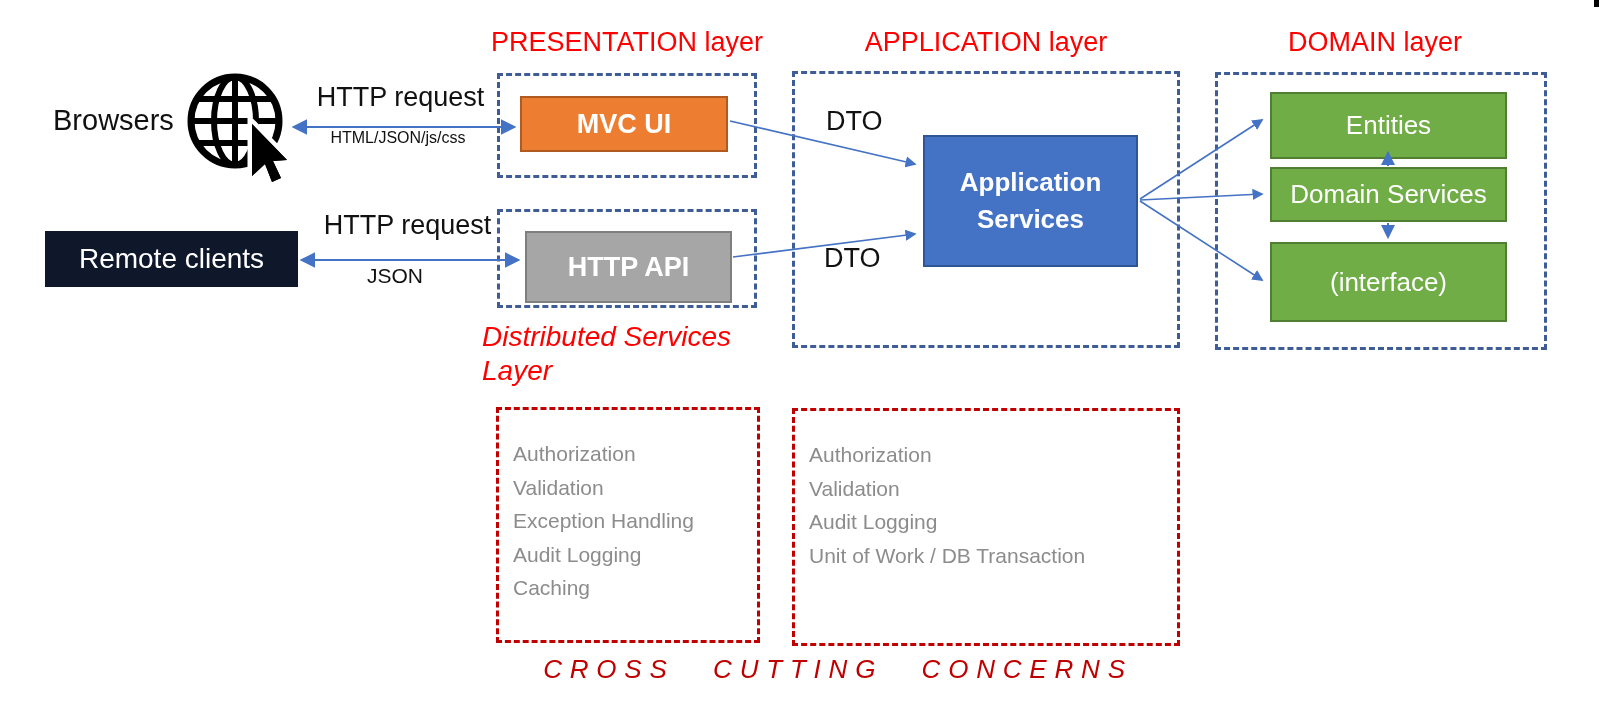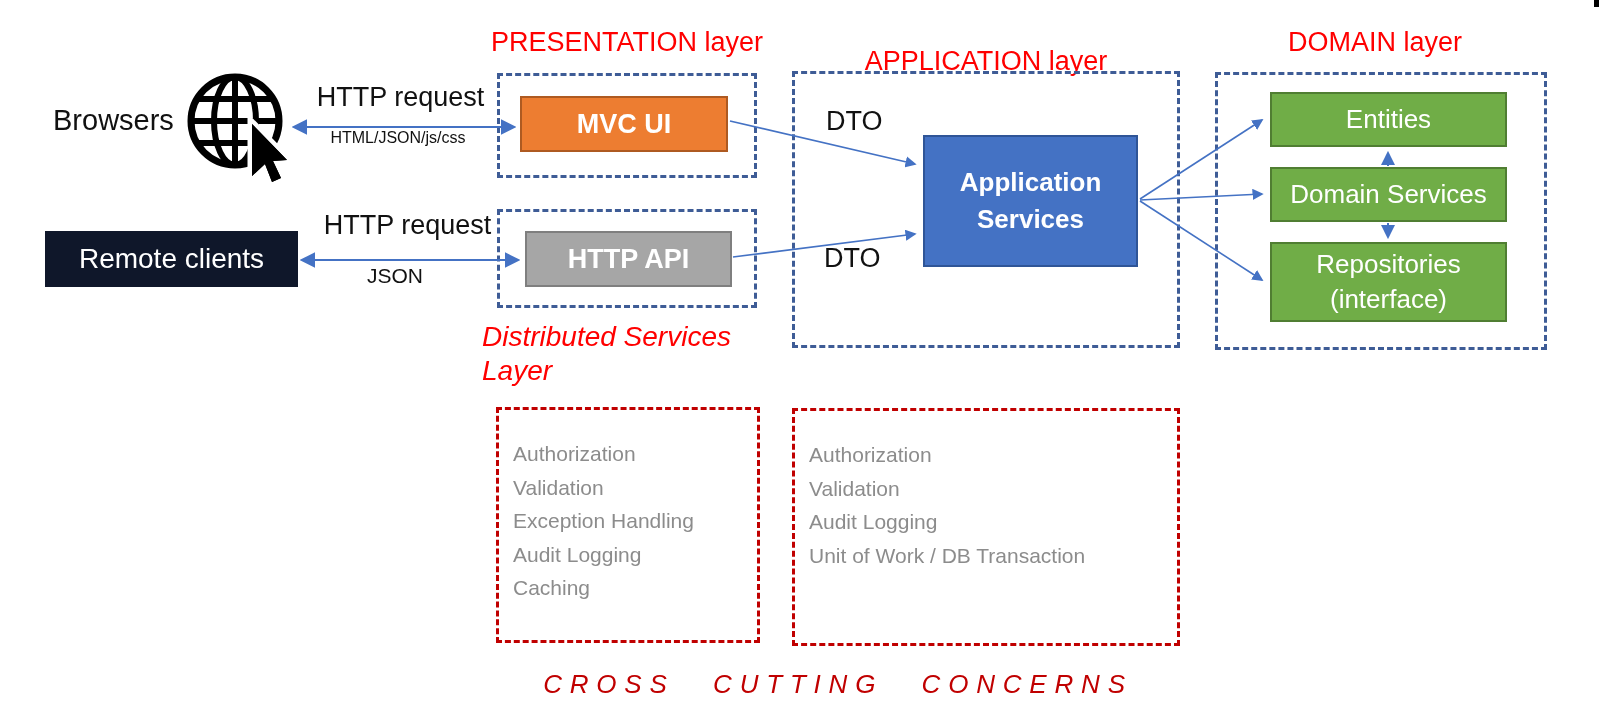--- a/index.html
+++ b/index.html
@@ -72,74 +72,73 @@
   <div class="abs edge-label" style="left:295px;top:264px;width:200px;font-size:21px;">JSON</div>
 
   <div class="abs layer-title" style="left:482px;top:27px;width:290px;">PRESENTATION layer</div>
 
   <div class="abs dashed-blue-box" style="left:497px;top:73px;width:260px;height:105px;"></div>
   <div class="abs node bold orange" style="left:520px;top:96px;width:208px;height:56px;">
     <span>MVC UI</span>
   </div>
 
   <div class="abs dashed-blue-box" style="left:497px;top:209px;width:260px;height:99px;"></div>
-  <div class="abs node bold grayn" style="left:525px;top:231px;width:207px;height:56px;">
+  <div class="abs node bold grayn" style="left:525px;top:231px;width:207px;height:72px;">
     <span>HTTP API</span>
   </div>
 
   <div class="abs layer-title-2l" style="left:482px;top:320px;width:290px;">
     <div>Distributed Services</div>
     <div>Layer</div>
   </div>
 
-  <div class="abs layer-title" style="left:841px;top:27px;width:290px;margin-top:19px;">APPLICATION layer</div>
+  <div class="abs layer-title" style="left:841px;top:27px;width:290px;">APPLICATION layer</div>
 
   <div class="abs dashed-blue-box" style="left:792px;top:71px;width:388px;height:277px;"></div>
 
   <div class="abs node bold bluen" style="left:923px;top:135px;width:215px;height:132px;flex-direction:column;">
     <div>Application</div>
     <div>Services</div>
   </div>
 
   <div class="abs edge-label" style="left:826px;top:106px;font-size:27px;">DTO</div>
   <div class="abs edge-label" style="left:824px;top:243px;font-size:27px;">DTO</div>
 
   <div class="abs layer-title" style="left:1230px;top:27px;width:290px;">DOMAIN layer</div>
 
   <div class="abs dashed-blue-box" style="left:1215px;top:72px;width:332px;height:278px;"></div>
 
-  <div class="abs node greenn" style="left:1270px;top:92px;width:237px;height:55px;">
+  <div class="abs node greenn" style="left:1270px;top:92px;width:237px;height:67px;">
     <span>Entities</span>
   </div>
   <div class="abs node greenn" style="left:1270px;top:167px;width:237px;height:55px;">
     <span>Domain Services</span>
   </div>
   <div class="abs node greenn" style="left:1270px;top:242px;width:237px;height:80px;flex-direction:column;line-height:35px;">
-    <div>Repositories</div>
     <div>(interface)</div>
   </div>
 
   <div class="abs dashed-red-box" style="left:496px;top:407px;width:264px;height:236px;"></div>
   <div class="abs gray-list" style="left:513px;top:437px;">
     <div>Authorization</div>
     <div>Validation</div>
     <div>Exception Handling</div>
     <div>Audit Logging</div>
     <div>Caching</div>
   </div>
 
   <div class="abs dashed-red-box" style="left:792px;top:408px;width:388px;height:238px;"></div>
   <div class="abs gray-list" style="left:809px;top:438px;">
     <div>Authorization</div>
     <div>Validation</div>
     <div>Audit Logging</div>
     <div>Unit of Work / DB Transaction</div>
   </div>
 
-  <div class="abs footer-note" style="left:496px;top:654px;width:684px;margin-top:15px;">CROSS CUTTING CONCERNS</div>
+  <div class="abs footer-note" style="left:496px;top:654px;width:684px;">CROSS CUTTING CONCERNS</div>
 
   <div class="abs" style="left:1594px;top:0;width:5px;height:7px;background:#000;"></div>
 
   <svg class="overlay">
     <defs>
       <marker id="ah" viewBox="0 0 10 10" refX="8.5" refY="5" markerWidth="7" markerHeight="7" orient="auto-start-reverse">
         <path class="mk" d="M0,0 L10,5 L0,10 z"></path>
       </marker>
     </defs>
 

